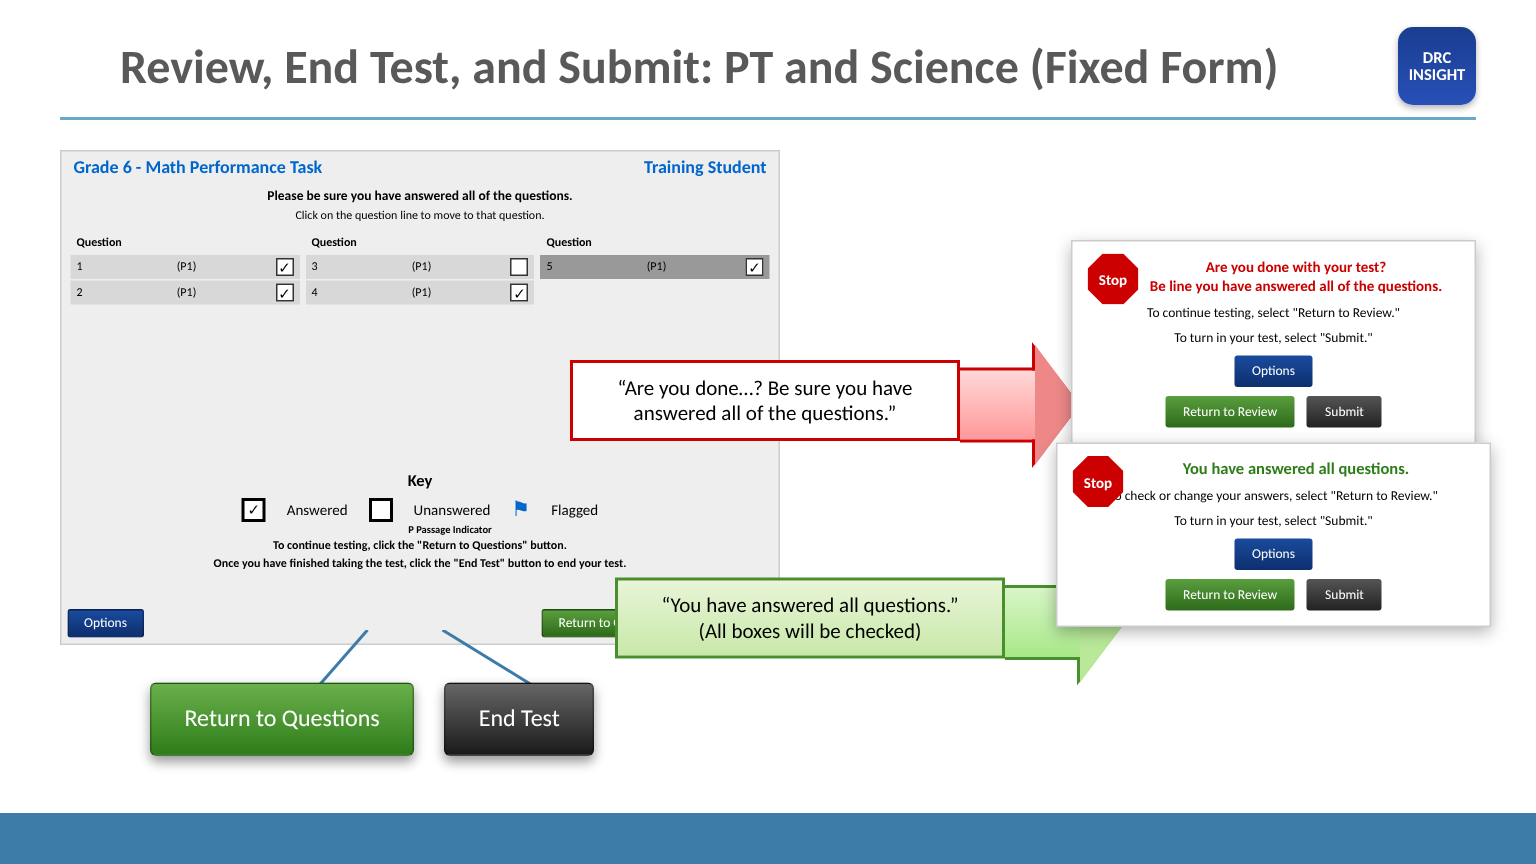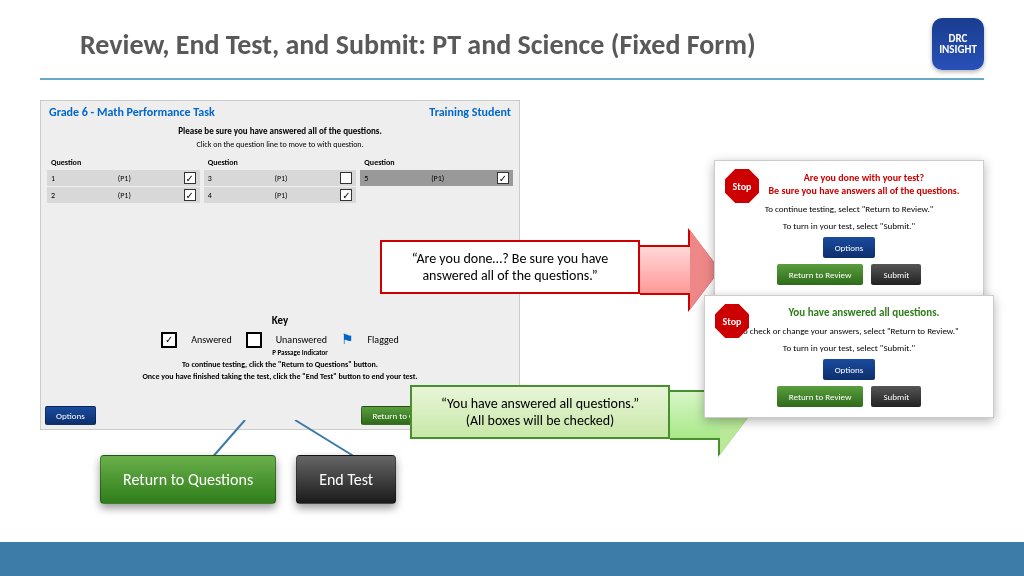--- a/index.html
+++ b/index.html
@@ -1,18 +1,18 @@
 <!DOCTYPE html>
 <html><head>
 <meta charset="utf-8">
 <style>
 *{margin:0;padding:0;box-sizing:border-box;font-family:Calibri,Arial,sans-serif}
 body{width:1024px;height:576px;background:#fff;position:relative;overflow:hidden}
 .header{padding:18px 40px 8px 80px;display:flex;justify-content:space-between;align-items:center}
-.title{font-size:28px;font-weight:bold;color:#595959}
+.title{font-size:32px;font-weight:bold;color:#595959}
 .logo{width:52px;height:52px;background:linear-gradient(#1a3d8f,#2850b8);border-radius:10px;display:flex;align-items:center;justify-content:center;color:#fff;font-weight:bold;font-size:11px;line-height:1;text-align:center;box-shadow:0 2px 4px rgba(0,0,0,.3)}
 .hr{height:2px;background:#6aa8c8;margin:0 40px 20px 40px}
 .main{position:relative;height:480px}
 
 
 .review{position:absolute;left:40px;top:0;width:480px;height:330px;background:#eee;border:1px solid #ccc;font-size:10px}
 .rev-head{display:flex;justify-content:space-between;padding:4px 8px;font-weight:bold;color:#0066cc;font-size:12px}
 .rev-inst{text-align:center;font-size:9px;font-weight:bold;padding:2px}
 .rev-sub{text-align:center;font-size:8px;padding:1px 0 6px}
 .qgrid{display:flex;gap:4px;padding:0 6px}
@@ -80,21 +80,21 @@
 <div class="hr"></div>
 
 <div class="main">
 
 <div class="review">
   <div class="rev-head">
     <span>Grade 6 - Math Performance Task</span>
     <span>Training Student</span>
   </div>
   <div class="rev-inst">Please be sure you have answered all of the questions.</div>
-  <div class="rev-sub">Click on the question line to move to with question.</div>
+  <div class="rev-sub">Click on the question line to move to that question.</div>
   <div class="qgrid">
     <div class="qcol">
       <div class="qh">Question</div>
       <div class="qr">
             <span class="n">1</span>
             <span class="p">(P1)</span>
             <span class="cb">✓</span>
           </div>
       <div class="qr">
             <span class="n">2</span>
@@ -165,21 +165,21 @@
   <div>“You have answered all questions.”</div>
   <div>(All boxes will be checked)</div>
 </div>
 <div class="ar-body ar-green-body"></div>
 <div class="arrow ar-green-head"></div>
 
 <div class="dialog d1">
   <div class="stop">Stop</div>
   <div class="dmsg1">
     <div>Are you done with your test?</div>
-        <div>Be sure you have answers all of the questions.</div>
+        <div>Be line you have answered all of the questions.</div>
   </div>
   <div class="dline">To continue testing, select "Return to Review."</div>
   <div class="dline">To turn in your test, select "Submit."</div>
   <div class="dbtns">
         <span class="dbtn b-blue">Options</span>
       </div>
   <div class="dbtns">
     <span class="dbtn b-green">Return to Review</span>
     <span class="dbtn b-dark">Submit</span>
   </div>

